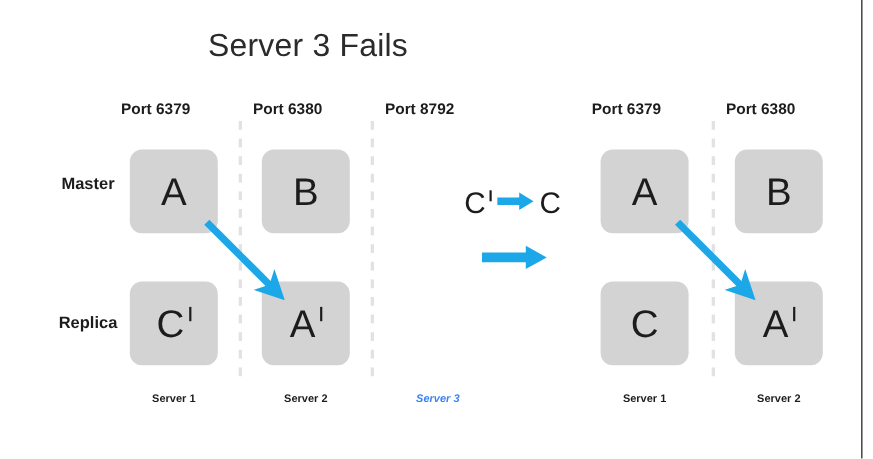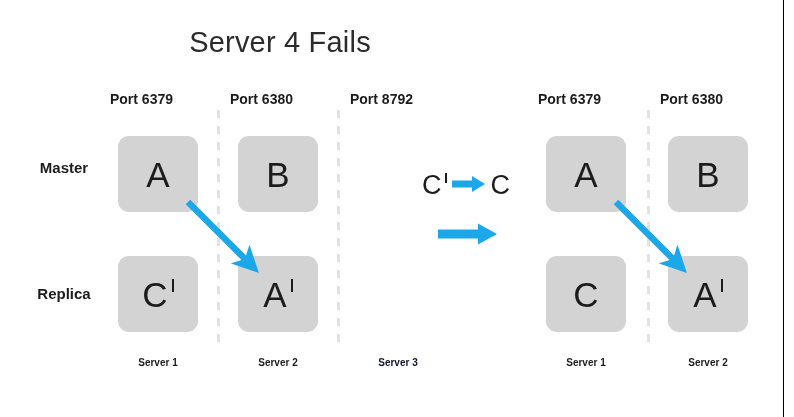--- a/index.html
+++ b/index.html
@@ -40,21 +40,21 @@
     font-size: 29px;
     font-weight: 400;
     color: #2b2b2b;
     letter-spacing: 0.2px;
     white-space: nowrap;
   }
 
   
   .row-label {
     position: absolute;
-    left: 16px;
+    left: 32px;
     width: 96px;
     text-align: center;
     font-size: 15px;
     font-weight: 700;
     color: #1c1c1c;
   }
   #label-master  { top: 159px; }
   #label-replica { top: 285px; }
 
   
@@ -73,21 +73,21 @@
   .server-label {
     position: absolute;
     top: 357px;
     width: 110px;
     text-align: center;
     font-size: 10px;
     font-weight: 700;
     color: #1c1c1c;
     white-space: nowrap;
   }
-  .server-label.dim { color: #0f172a; }
+  .server-label.dim { color: #3b82f6; font-style: italic; }
 
   
   .divider {
     position: absolute;
     top: 110px;
     width: 3px;
     height: 240px;
     background-image: linear-gradient(
         to bottom,
         #e2e2e2 0px, #e2e2e2 8px,
@@ -169,21 +169,21 @@
     top: 52px;
   }
 </style>
 </head>
 <body>
 
 <div id="slide">
 
   <div id="right-rule"></div>
 
-  <div id="title">Server 4 Fails</div>
+  <div id="title">Server 3 Fails</div>
 
   <div class="row-label" id="label-master">Master</div>
   <div class="row-label" id="label-replica">Replica</div>
 
   <div class="port-label" style="left:63px">Port 6379</div>
   <div class="port-label" style="left:183px">Port 6380</div>
   <div class="port-label" style="left:303px">Port 8792</div>
 
   <div class="divider" style="left:217px"></div>
   <div class="divider" style="left:337px"></div>

